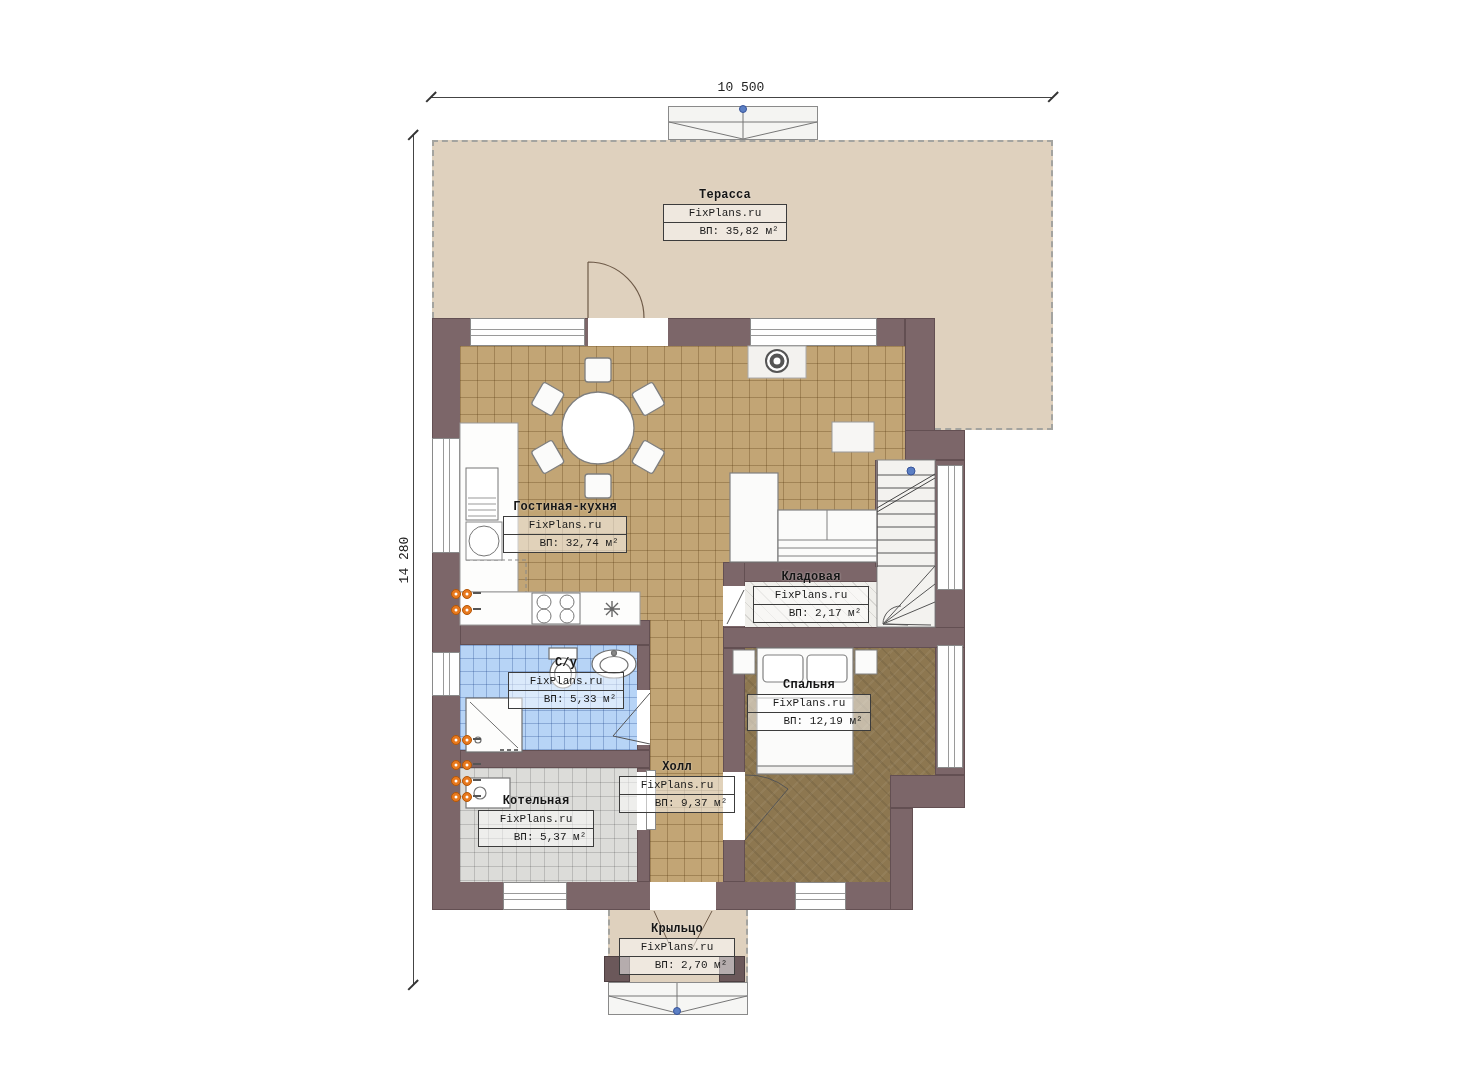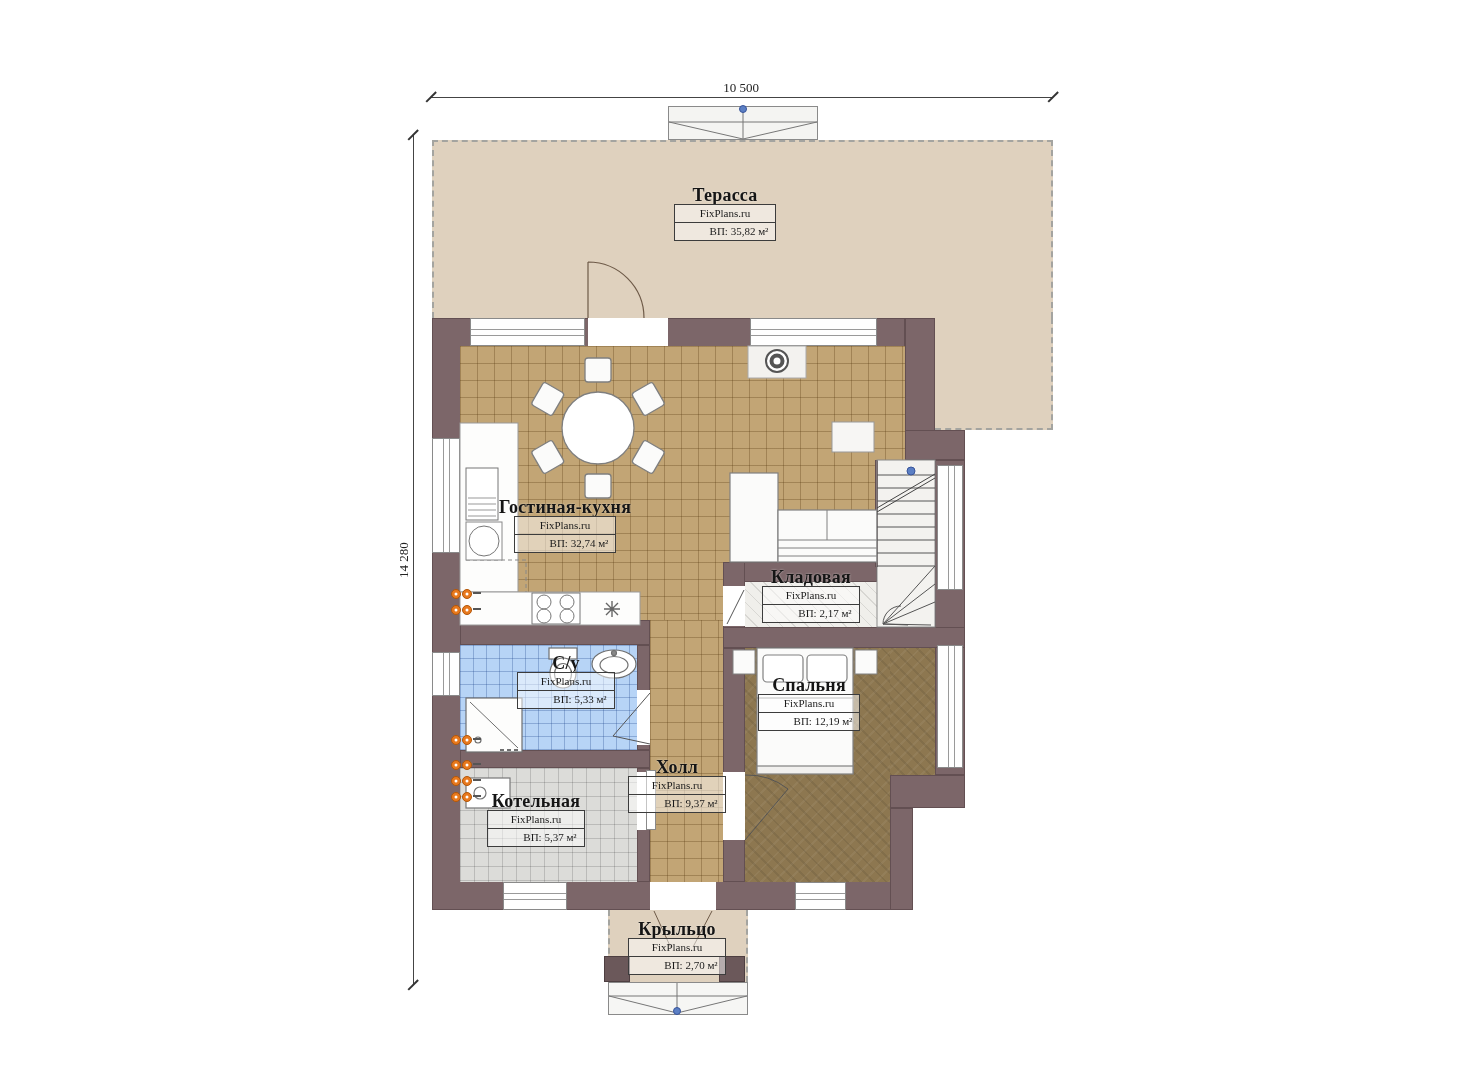--- a/index.html
+++ b/index.html
@@ -1,17 +1,17 @@
 <!DOCTYPE html>
 <html><head>
 <meta charset="utf-8">
 <style>
   html,body{margin:0;padding:0;background:#fff;}
   #canvas{position:relative;width:1474px;height:1080px;background:#fff;overflow:hidden;
-          font-family:Liberation Serif, serif;}
+          font-family:Liberation Mono, monospace;}
   .abs{position:absolute;}
   
   .wall{position:absolute;background:#7c6669;box-shadow:inset 0 0 0 1px rgba(55,38,40,.35);}
   
   .tan{position:absolute;background-color:#c2a575;
        background-image:linear-gradient(rgba(90,60,20,.32) 1px,transparent 1px),
                         linear-gradient(90deg,rgba(90,60,20,.32) 1px,transparent 1px);
        background-size:17px 17px;}
   .bath{position:absolute;background-color:#b7d4f6;
        background-image:linear-gradient(rgba(30,70,140,.30) 1px,transparent 1px),
@@ -31,21 +31,21 @@
   
   .winH{position:absolute;background-color:#fff;border:1px solid #8a8a8a;box-sizing:border-box;
         background-image:linear-gradient(#9a9a9a,#9a9a9a),linear-gradient(#9a9a9a,#9a9a9a);
         background-repeat:no-repeat;background-size:100% 1px,100% 1px;background-position:0 10px,0 16px;}
   .winV{position:absolute;background-color:#fff;border:1px solid #8a8a8a;box-sizing:border-box;
         background-image:linear-gradient(#9a9a9a,#9a9a9a),linear-gradient(#9a9a9a,#9a9a9a);
         background-repeat:no-repeat;background-size:1px 100%,1px 100%;background-position:10px 0,16px 0;}
   .gap{position:absolute;background:#fff;}
   
   .room-label{position:absolute;width:170px;margin-left:-85px;text-align:center;z-index:40;}
-  .room-name{font-weight:bold;font-size:18px;color:#151515;letter-spacing:.2px;line-height:14px;
+  .room-name{font-weight:bold;font-size:12px;color:#151515;letter-spacing:.2px;line-height:14px;
              text-shadow:0 0 2px rgba(255,255,255,.6);}
   .room-box{display:inline-block;margin-top:2px;border:1px solid #3c3c3c;background:rgba(255,255,255,.5);
             font-size:11px;color:#1b1b1b;min-width:82px;}
   .room-brand{padding:1px 7px 2px;border-bottom:1px solid #3c3c3c;line-height:14px;}
   .room-area{padding:1px 7px 2px;line-height:14px;margin-left:28px;}
   
   .dimline{position:absolute;background:#444;}
   .dimtick{position:absolute;width:14px;height:1.5px;background:#333;}
   .dimlabel{position:absolute;font-size:13px;color:#222;z-index:41;}
   svg .thin{stroke:#555;stroke-width:1;fill:none;}

